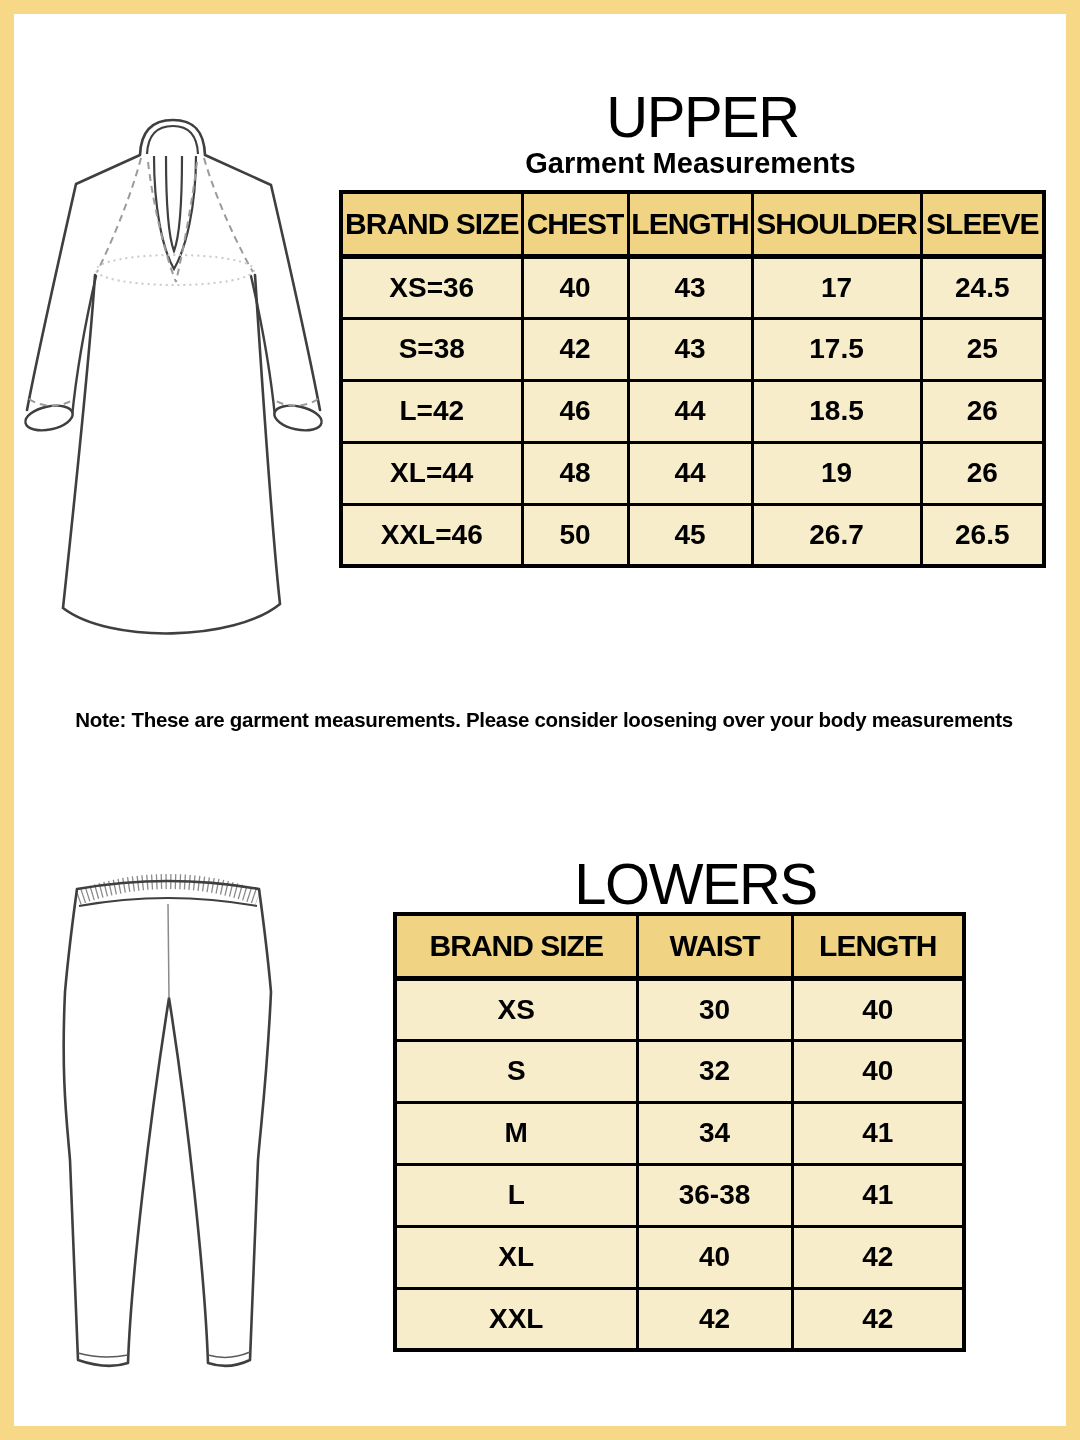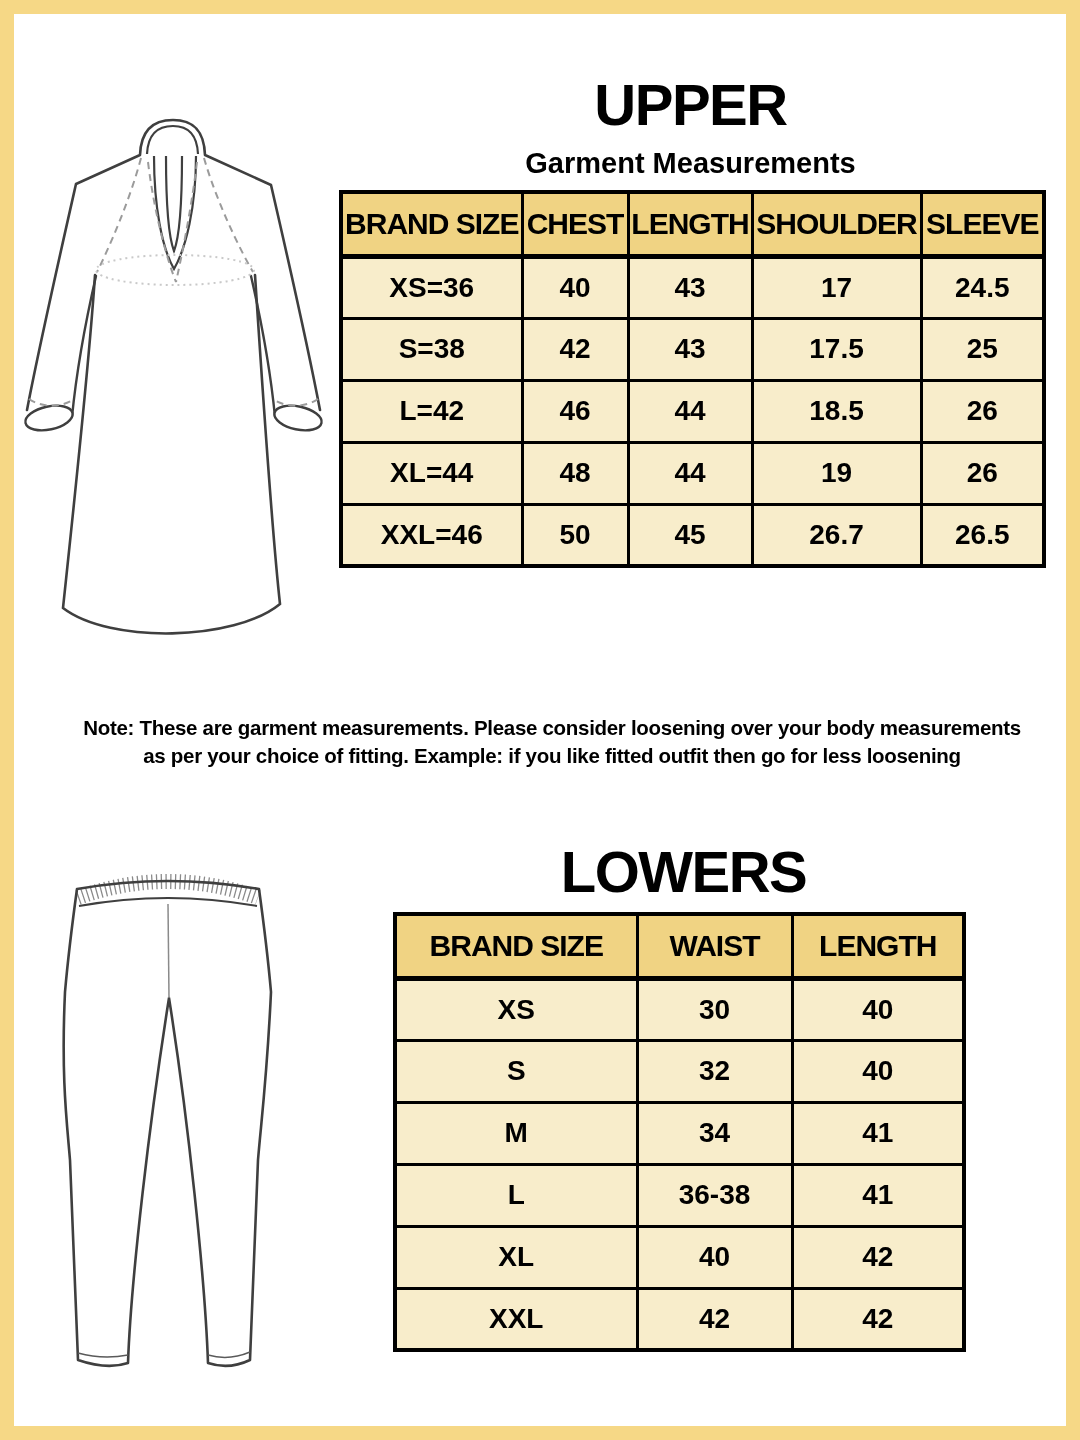--- a/index.html
+++ b/index.html
@@ -12,22 +12,22 @@
     font-weight:bold;
     color:#000;
   }
   .frame { position:relative; width:1080px; height:1440px; background:#fff; overflow:hidden; }
   .frame::after {
     content:""; position:absolute; inset:0;
     border:14px solid var(--frame-border,#F6D886);
     pointer-events:none;
   }
   .section-title {
-    position:absolute; margin:0; text-align:center;
-    font-size:58px; line-height:1; letter-spacing:-1.5px; font-weight:bold;
+    position:absolute; margin:12px; text-align:center;
+    font-size:58px; line-height:1; letter-spacing:-1.5px; font-weight:normal;
   }
   .upper-title    { left:339px; top:76px;  width:703px; }
   .upper-subtitle {
     position:absolute; left:339px; top:149px; width:703px; margin:0;
     text-align:center; font-size:29px; line-height:1; font-weight:bold;
   }
   .lowers-title   { left:399px; top:843px; width:569px; }
 
   .size-table {
     position:absolute; border-collapse:collapse; table-layout:fixed;
@@ -40,21 +40,21 @@
   }
   .size-table td {
     background:var(--table-cell-bg,#F8EDCB);
     border:3px solid var(--table-line,#000);
     font-size:28px; height:62px; padding:0; font-weight:bold;
   }
   .upper-table { left:339px; top:190px; width:703px; }
   .lower-table { left:393px; top:912px; width:569px; }
 
   .note {
-    position:absolute; left:40px; top:702px; width:1000px; margin:12px;
+    position:absolute; left:40px; top:702px; width:1000px; margin:4px;
     text-align:center; font-size:20.5px; letter-spacing:-0.3px; line-height:28px;
   }
   .note span { white-space:nowrap; }
 
   .illus { position:absolute; }
   .kurta { left:20px; top:112px; width:330px; height:570px; }
   .pants { left:30px; top:858px; width:330px; height:560px; }
 </style>
 </head>
 <body>
@@ -147,21 +147,20 @@
         <td>50</td>
         <td>45</td>
         <td>26.7</td>
         <td>26.5</td>
       </tr>
     </tbody>
   </table>
 
   <p class="note">
     <span>Note: These are garment measurements. Please consider loosening over your body measurements</span><br>
-    <span>as per your choice of fitting. Example: if you like fitted outfit then go for less loosening</span>
   </p>
 
   <div class="illus pants">
     <svg viewBox="0 0 330 560" width="330" height="560">
 
       <path d="M48,39.5 Q138,7.5 228,39.5" fill="none" stroke="#8a8a8a" stroke-width="15" stroke-dasharray="1.3 3.4"></path>
 
       <path d="M47,31 Q138,15 229,31
                C233,60 238,100 241,134
                C237,220 231,265 228,302

